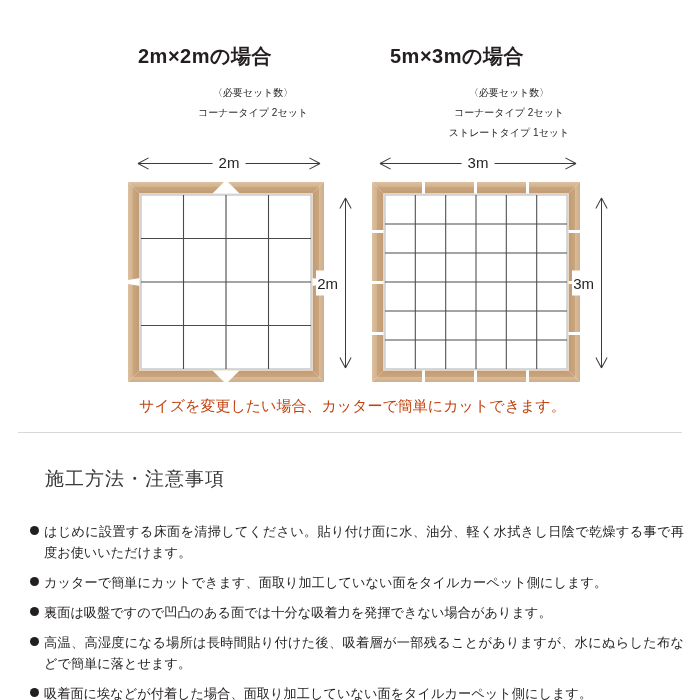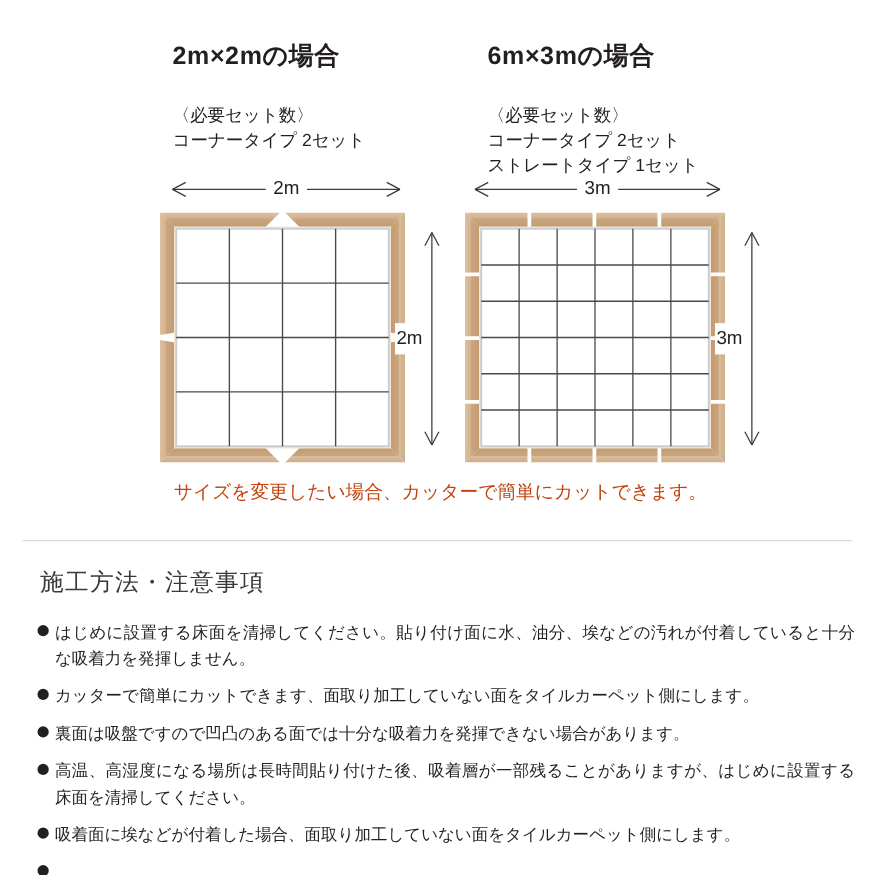--- a/index.html
+++ b/index.html
@@ -13,21 +13,21 @@
     font-family: "Liberation Sans", "DejaVu Sans", sans-serif;
     color: #231f20;
     overflow: hidden;
     position: relative;
   }
 
   
   .panels {
     position: absolute;
     left: 0;
-    top: 0;
+    top: 12px;
     width: 668px;
     height: 420px;
   }
 
   .panel {
     position: absolute;
     top: 0;
   }
   .panel-left  { left: 118px; width: 250px; }
   .panel-right { left: 368px; width: 260px; }
@@ -38,25 +38,26 @@
     letter-spacing: 0.5px;
     color: #231f20;
     margin: 0;
     padding-top: 31px;
     white-space: nowrap;
   }
   .panel-left .panel-title  { padding-left: 20px; }
   .panel-right .panel-title { padding-left: 22px; }
 
   .sets-block {
-    margin-top: 24px;
-    font-size: 14px;
+    margin-top: 13px;
+    font-size: 10px;
     line-height: 20px;
     color: #231f20;
     white-space: nowrap;
+    text-align: center;
   }
   .panel-left .sets-block  { padding-left: 20px; }
   .panel-right .sets-block { padding-left: 22px; }
   .sets-head { letter-spacing: 0px; }
   .sets-line { letter-spacing: 0px; }
 
   
   .dim-h {
     position: absolute;
     height: 22px;
@@ -172,21 +173,21 @@
     background: #d8d8d8;
   }
 
   .instructions {
     position: absolute;
     left: 0;
     top: 440px;
     width: 700px;
   }
   .sec-title {
-    margin: 4px;
+    margin: 17px;
     padding: 9px 0 0 28px;
     font-size: 19px;
     font-weight: normal;
     letter-spacing: 1px;
     color: #3a3a3a;
   }
   .bullets {
     margin: 0;
     padding: 12px 0 0 0;
     list-style: none;
@@ -291,21 +292,21 @@
   </div>
 
   <div class="dim-v" style="left:334px; top:186px; height:170px;">
     <div class="bar"></div>
     <div class="head up"></div>
     <div class="head down"></div>
     <div class="lbl">2m</div>
   </div>
 
   <div class="panel panel-right">
-    <div class="panel-title">6m×3mの場合</div>
+    <div class="panel-title">5m×3mの場合</div>
     <div class="sets-block">
       <div class="sets-head">〈必要セット数〉</div>
       <div class="sets-line">コーナータイプ 2セット</div>
       <div class="sets-line">ストレートタイプ 1セット</div>
     </div>
   </div>
 
   <div class="dim-h" style="left:380px; top:140px; width:196px;">
     <div class="bar"></div>
     <div class="head left"></div>
@@ -395,33 +396,33 @@
   <div class="cut-note">サイズを変更したい場合、カッターで簡単にカットできます。</div>
 </div>
 
 <div class="divider"></div>
 
 <div class="instructions">
   <h2 class="sec-title">施工方法・注意事項</h2>
   <ul class="bullets">
     <li>
       <span class="dot"></span>
-      <span>はじめに設置する床面を清掃してください。貼り付け面に水、油分、埃などの汚れが付着していると十分な吸着力を発揮しません。</span>
+      <span>はじめに設置する床面を清掃してください。貼り付け面に水、油分、軽く水拭きし日陰で乾燥する事で再度お使いいただけます。</span>
     </li>
     <li>
       <span class="dot"></span>
       <span>カッターで簡単にカットできます、面取り加工していない面をタイルカーペット側にします。</span>
     </li>
     <li>
       <span class="dot"></span>
       <span>裏面は吸盤ですので凹凸のある面では十分な吸着力を発揮できない場合があります。</span>
     </li>
     <li>
       <span class="dot"></span>
-      <span>高温、高湿度になる場所は長時間貼り付けた後、吸着層が一部残ることがありますが、はじめに設置する床面を清掃してください。</span>
+      <span>高温、高湿度になる場所は長時間貼り付けた後、吸着層が一部残ることがありますが、水にぬらした布などで簡単に落とせます。</span>
     </li>
     <li>
       <span class="dot"></span>
       <span>吸着面に埃などが付着した場合、面取り加工していない面をタイルカーペット側にします。</span>
     </li>
     <li>
       <span class="dot"></span>
     </li>
   </ul>
 </div>

